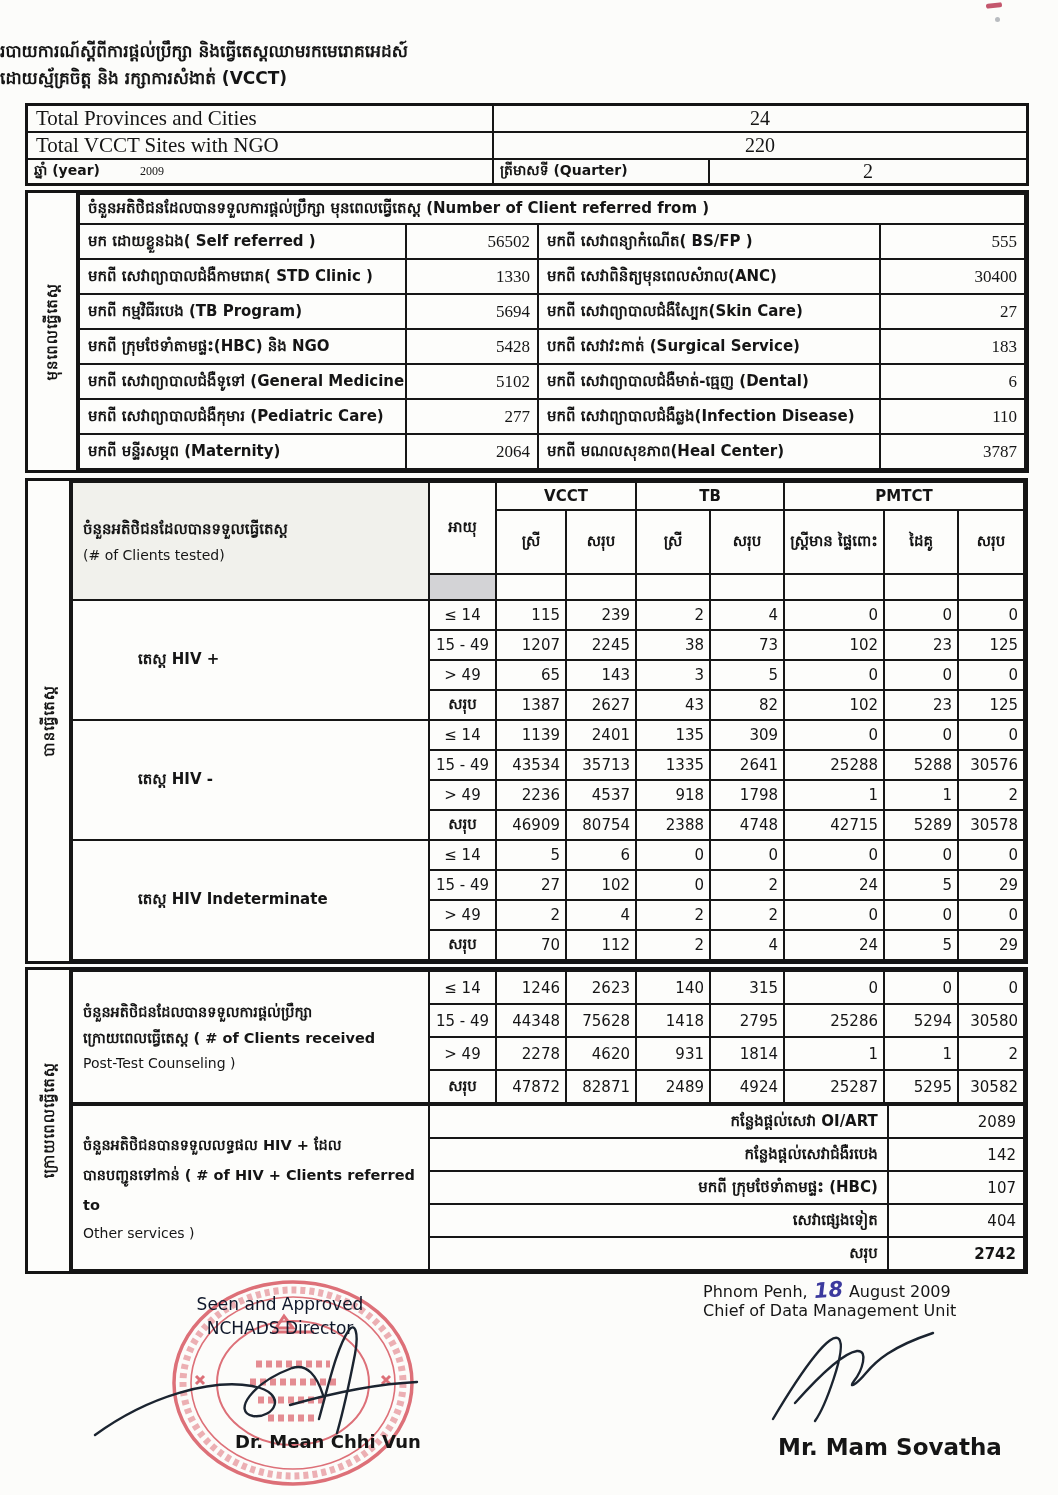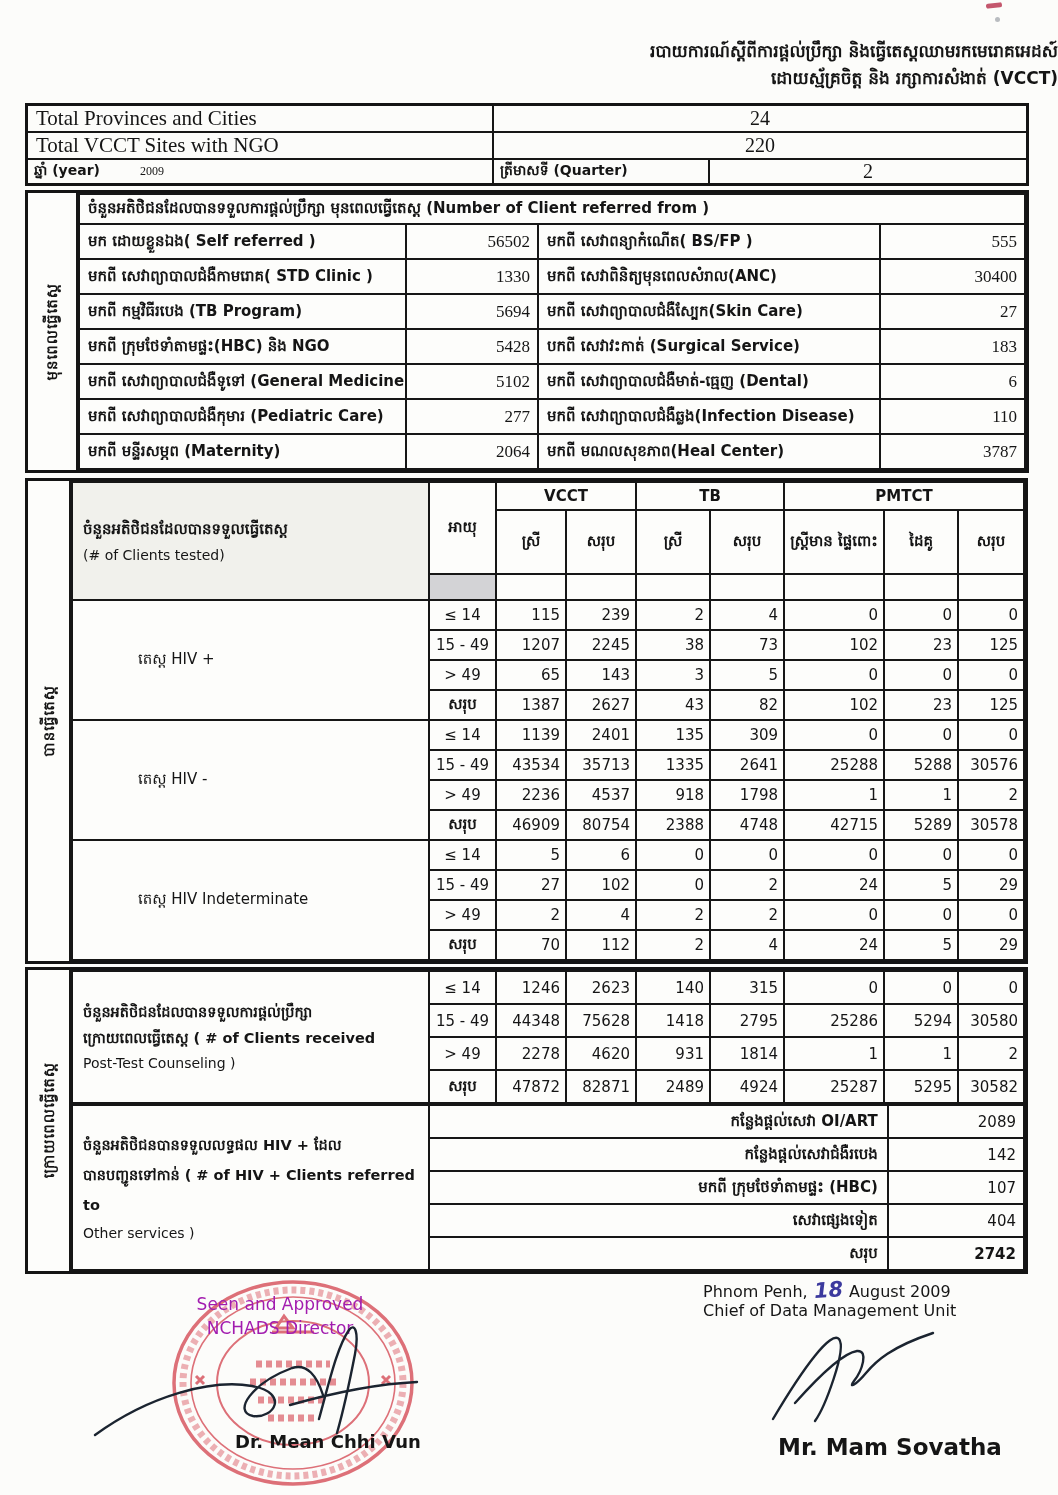--- a/index.html
+++ b/index.html
@@ -2,21 +2,21 @@
 <html><head>
 <meta charset="utf-8">
 <style>
   html,body { margin:0; padding:0; background:#9a9a9a; }
   .page {
     position:relative; width:1058px; height:1495px; margin:0 auto;
     background:#fcfcfa; color:#151515; overflow:hidden;
     font-family:"DejaVu Sans", sans-serif;
   }
   
-  .title { position:absolute; top:38px; left:0; width:100%; text-align:right; font-weight:bold; }
+  .title { position:absolute; top:38px; left:0; width:100%; text-align:left; font-weight:bold; }
   .title .l1 { font-size:17px; line-height:26px; }
   .title .l2 { font-size:17px; line-height:28px; }
   .pink-mark { position:absolute; left:986px; top:3px; width:16px; height:5px; background:#c4576d; border-radius:2px; transform:rotate(-6deg); }
   .gray-dot  { position:absolute; left:995px; top:17px; width:5px; height:5px; background:#b9bcc0; border-radius:50%; }
 
   
   table { border-collapse:collapse; table-layout:fixed; }
   td { border:2px solid #161616; padding:0 4px; overflow:hidden; white-space:nowrap; }
 
   
@@ -48,21 +48,21 @@
   .dgrid { width:951px; }
   .dgrid td { font-size:15px; }
   .hlabel { background:#f1f1ec; vertical-align:middle; padding-left:10px; white-space:normal; }
   .hl-k { font-weight:bold; font-size:15px; }
   .hl-e { font-size:14px; margin-top:6px; }
   .agehead { text-align:center; font-weight:bold; font-size:15px; }
   .ghead  { text-align:center; font-weight:bold; font-size:16px; height:26px; }
   .shead  { text-align:center; font-weight:bold; font-size:13.5px; height:62px; white-space:normal; }
   .sep td { height:24px; }
   .sepgray { background:#d3d3d6; }
-  .glabel { font-weight:normal; font-size:16px; padding-left:65px; }
+  .glabel { font-weight:bold; font-size:16px; padding-left:65px; }
   .age { text-align:center; height:28px; }
   .agetot { text-align:center; font-weight:bold; }
   .n { text-align:right; padding-right:5px; }
 
   .b-post { top:967px; }
   .post-main { display:flex; flex-direction:column; }
   .t-post td { font-size:15px; }
   .pt-label { vertical-align:middle; padding-left:10px; white-space:normal; }
   .pt-l1, .pt-l2 { font-weight:bold; font-size:14.5px; line-height:26px; }
   .pt-l3 { font-size:14px; line-height:24px; }
@@ -73,21 +73,21 @@
   .ro-biglabel { vertical-align:middle; padding-left:10px; white-space:normal; }
   .ro-l1, .ro-l2 { font-weight:bold; font-size:14.5px; line-height:30px; }
   .ro-l3 { font-size:14px; line-height:26px; }
   .ro-label { text-align:right; font-weight:bold; padding-right:9px; }
   .ro-value { text-align:right; padding-right:7px; }
   .ro-total td { font-weight:bold; }
 
   
   .footer { position:absolute; top:1268px; left:0; width:1058px; height:227px; }
   .stamp { position:absolute; left:168px; top:8px; z-index:1; }
-  .approved { position:absolute; left:150px; top:24px; width:260px; text-align:center; z-index:2; font-size:17px; line-height:24px; color:#a21caf; }
+  .approved { position:absolute; left:150px; top:24px; width:260px; text-align:center; z-index:2; font-size:17px; line-height:24px; color:#0f172a; }
   .sig-left { position:absolute; left:90px; top:55px; z-index:3; }
   .approver-name { position:absolute; left:235px; top:163px; font-weight:bold; font-size:18px; z-index:3; }
   .dateline { position:absolute; left:703px; top:10px; font-size:16px; }
   .dateline .day { color:#3c3a9e; font-style:italic; font-size:21px; font-weight:bold; padding:0 6px; display:inline-block; transform:rotate(-4deg); }
   .chief-title { position:absolute; left:703px; top:33px; font-size:16px; }
   .sig-right { position:absolute; left:765px; top:55px; }
   .chief-name { position:absolute; left:778px; top:166px; font-weight:bold; font-size:23px; }
 </style>
 </head>
 <body>

